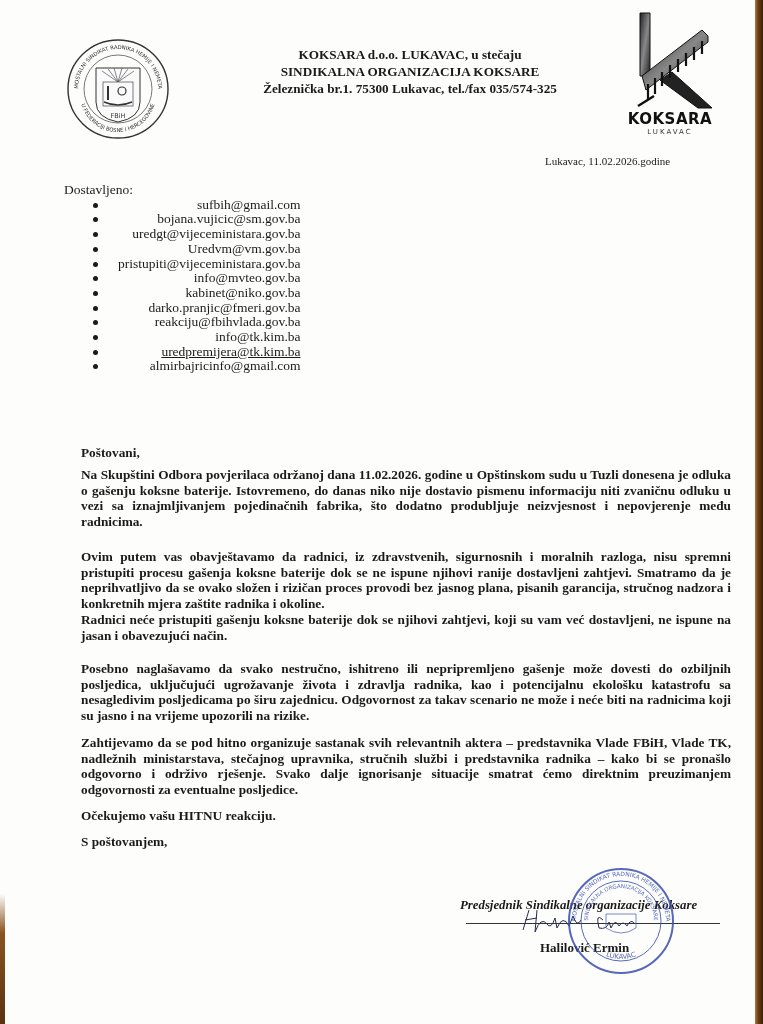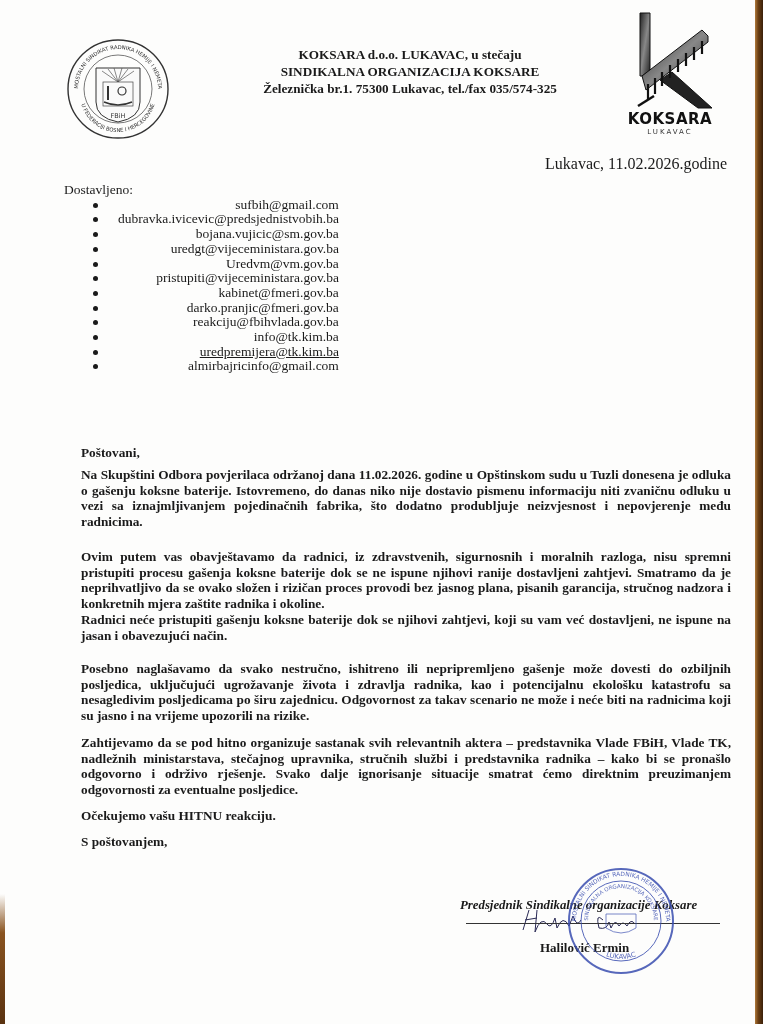--- a/index.html
+++ b/index.html
@@ -21,21 +21,21 @@
       position: absolute; left: 66px; top: 38px; width: 104px; height: 102px;
     }
     .header-logo-right {
       position: absolute; left: 620px; top: 8px; width: 100px; height: 130px;
     }
     .header-text {
       position: absolute; left: 200px; top: 46px; width: 420px; text-align: center;
       font-weight: bold; font-size: 13.2px; line-height: 17px;
     }
     .date {
-      position: absolute; left: 545px; top: 155px; font-size: 16px;
+      position: absolute; left: 545px; top: 155px; font-size: 11px;
     }
     .recipients {
       position: absolute; left: 64px; top: 183px; font-size: 13.5px; line-height: 14.7px;
     }
     .recipients ul { margin: 0; padding: 0 0 0 29px; list-style: none; text-align: right; }
     .recipients li { position: relative; padding-left: 25px; }
     .recipients li .bullet {
       position: absolute; left: 0; top: 5px; width: 5px; height: 5px; border-radius: 50%; background: #1a1a1a;
     }
     .recipients li a { color: #1a1a1a; text-decoration: none; }
@@ -140,26 +140,26 @@
     <text x="50" y="126" font-size="7" text-anchor="middle" fill="#333" font-family="DejaVu Sans, sans-serif" letter-spacing="2">LUKAVAC</text>
   </svg>
 </div>
 
 <div class="date">Lukavac, 11.02.2026.godine</div>
 
 <div class="recipients">
   <div>Dostavljeno:</div>
   <ul id="recipient-list">
       <li><span class="bullet"></span><a>sufbih@gmail.com</a></li>
-      <li><span class="bullet"></span><a>dubravka.ivicevic@predsjednistvobih.ba</a></li>
       <li><span class="bullet"></span><a>bojana.vujicic@sm.gov.ba</a></li>
       <li><span class="bullet"></span><a>uredgt@vijeceministara.gov.ba</a></li>
       <li><span class="bullet"></span><a>Uredvm@vm.gov.ba</a></li>
       <li><span class="bullet"></span><a>pristupiti@vijeceministara.gov.ba</a></li>
-      <li><span class="bullet"></span><a>kabinet@fmeri.gov.ba</a></li>
+      <li><span class="bullet"></span><a>info@mvteo.gov.ba</a></li>
+      <li><span class="bullet"></span><a>kabinet@niko.gov.ba</a></li>
       <li><span class="bullet"></span><a>darko.pranjic@fmeri.gov.ba</a></li>
       <li><span class="bullet"></span><a>reakciju@fbihvlada.gov.ba</a></li>
       <li><span class="bullet"></span><a>info@tk.kim.ba</a></li>
       <li><span class="bullet"></span><a class="underlined">uredpremijera@tk.kim.ba</a></li>
       <li><span class="bullet"></span><a>almirbajricinfo@gmail.com</a></li>
     </ul>
 </div>
 
 <div class="body-text greeting">Poštovani,</div>
 <div class="body-text p1">

